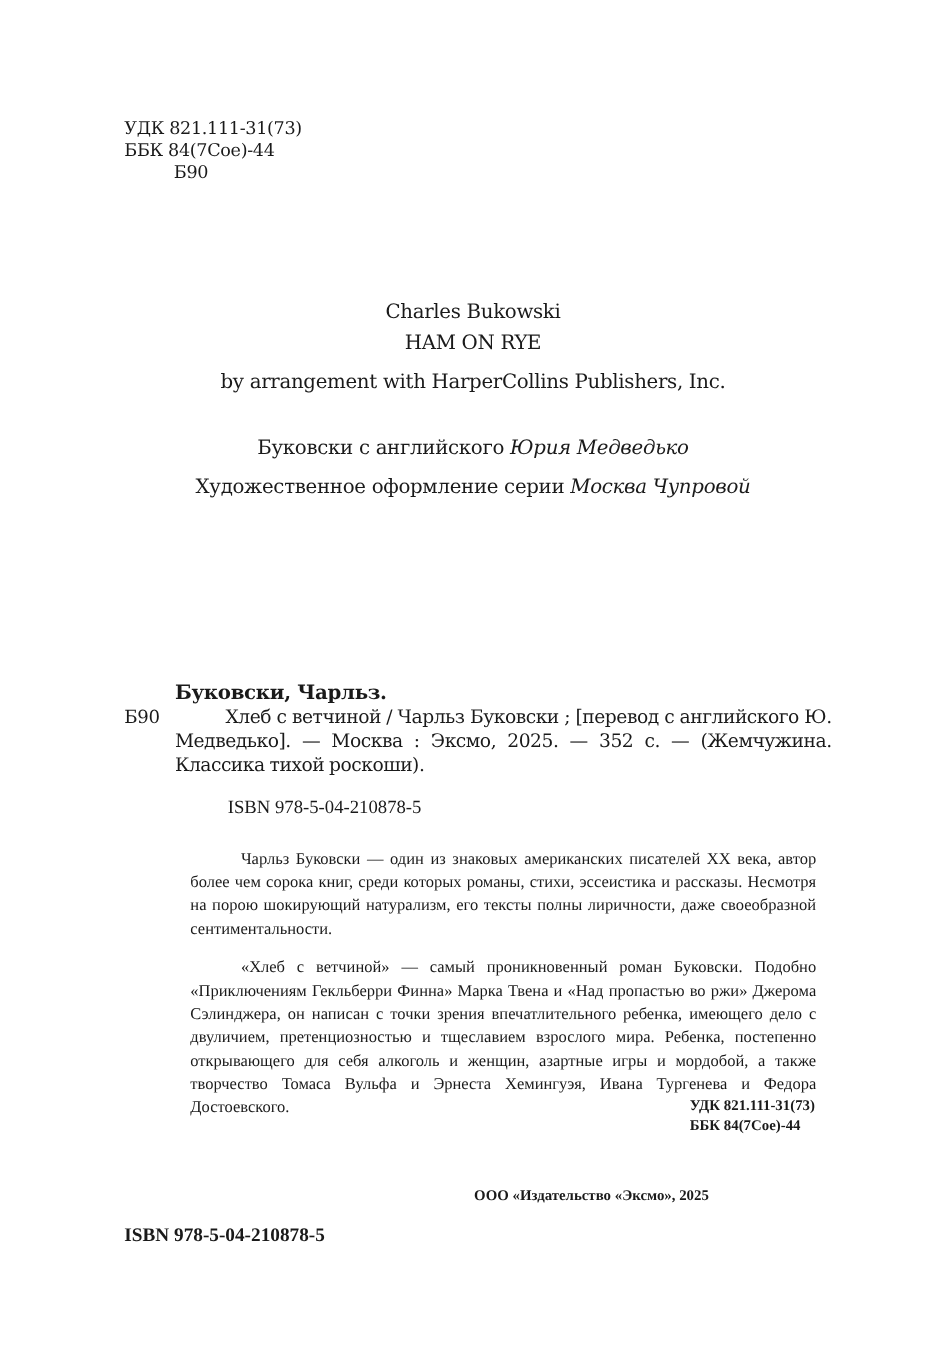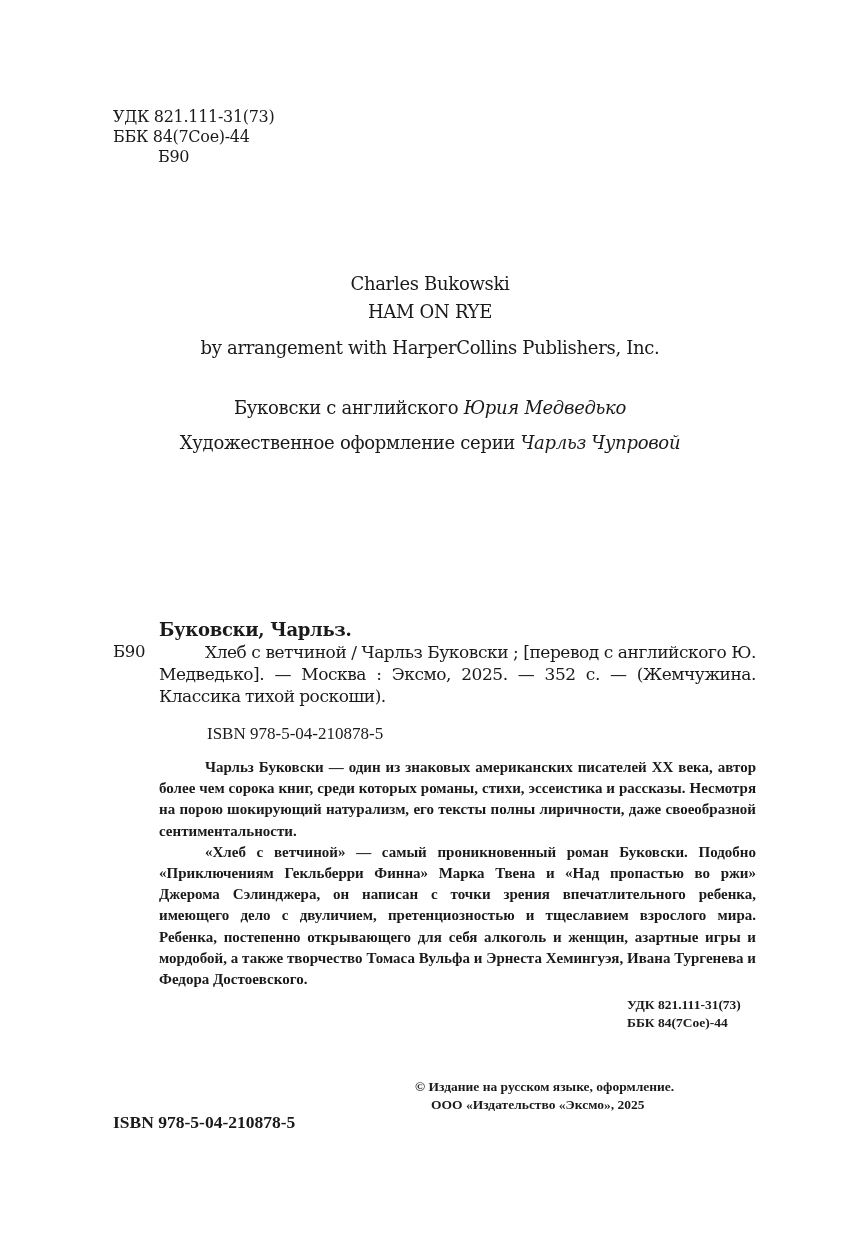--- a/index.html
+++ b/index.html
@@ -81,23 +81,22 @@
     .annotation {
       left: 159px;
       top: 757px;
       width: 597px;
       font-family: "Liberation Serif", serif;
       font-size: 15px;
       line-height: 21.2px;
       text-align: justify;
     }
     .annotation p {
-      margin: 0;
+      margin: 14px;
       text-indent: 46px;
-      font-weight: bold;
     }
 
     
     .bottom-class {
       left: 627px;
       top: 996px;
       font-family: "Liberation Serif", serif;
       font-weight: bold;
       font-size: 13.5px;
       line-height: 18px;
@@ -142,37 +141,36 @@
 <div class="abs credits" style="top:337px;">
   <div class="line">by arrangement with HarperCollins Publishers, Inc.</div>
 </div>
 <div class="abs credits" style="top:397px;">
   <div class="line">
     <span>Буковски с английского </span><em>Юрия Медведько</em>
   </div>
 </div>
 <div class="abs credits" style="top:432px;">
   <div class="line">
-    <span>Художественное оформление серии </span><em>Чарльз Чупровой</em>
+    <span>Художественное оформление серии </span><em>Москва Чупровой</em>
   </div>
 </div>
 
 <div class="abs card-author">Буковски, Чарльз.</div>
 <div class="abs card-code">Б90</div>
 <div class="abs card-desc" id="card-desc">Хлеб с ветчиной / Чарльз Буковски ; [перевод с английско­го Ю. Медведько]. — Москва : Эксмо, 2025. — 352 с. — (Жем­чужина. Классика тихой роскоши).</div>
 <div class="abs card-isbn">ISBN 978-5-04-210878-5</div>
 
 <div class="abs annotation">
   <p>Чарльз Буковски — один из знаковых американских писателей XX века, автор более чем сорока книг, среди которых романы, стихи, эссеистика и рассказы. Несмотря на порою шокирующий натурализм, его тексты полны лиричности, даже своеобразной сентиментальности.</p>
   <p>«Хлеб с ветчиной» — самый проникновенный роман Буковски. Подобно «Приключениям Гекльберри Финна» Марка Твена и «Над пропастью во ржи» Джерома Сэлинджера, он написан с точки зрения впечатлительного ребенка, имеющего дело с двуличием, претенциозностью и тщеславием взрослого мира. Ребенка, постепенно открывающего для себя алкоголь и женщин, азартные игры и мордобой, а также творчество Томаса Вульфа и Эрнеста Хемингуэя, Ивана Тургенева и Федора Достоевского.</p>
 </div>
 
 <div class="abs bottom-class">
   <div>УДК 821.111-31(73)</div>
   <div>ББК 84(7Сое)-44</div>
 </div>
 
 <div class="abs copyright">
-  <div>© Издание на русском языке, оформление.</div>
   <div class="indent">ООО «Издательство «Эксмо», 2025</div>
 </div>
 
 <div class="abs bottom-isbn">ISBN 978-5-04-210878-5</div>
 
 </body></html>

